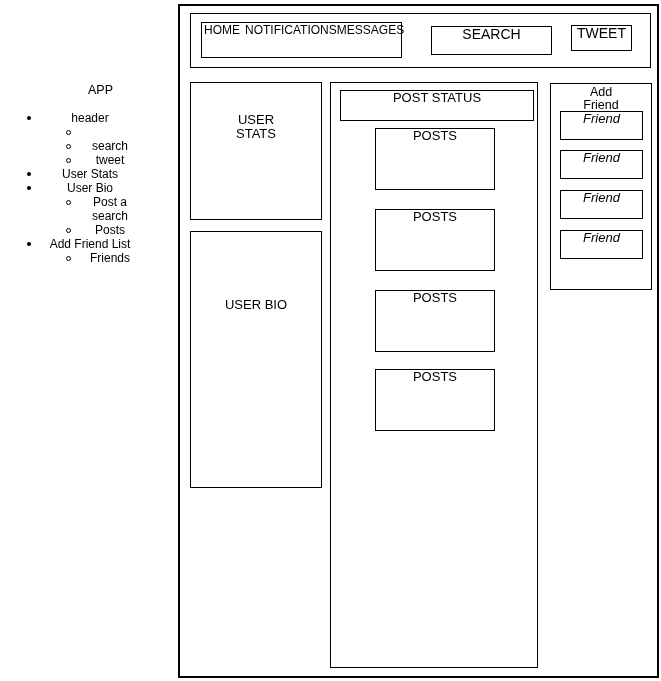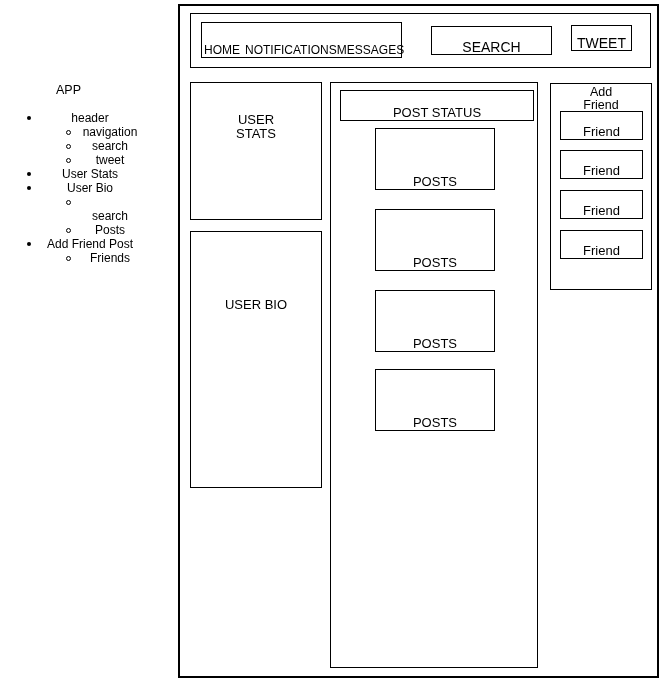--- a/index.html
+++ b/index.html
@@ -4,38 +4,38 @@
 <style>
   html,body{margin:0;padding:0;}
   body{
     width:661px;height:681px;position:relative;background:#ffffff;
     font-family:"Liberation Sans", sans-serif;color:#000;overflow:hidden;
   }
 
   
   #outline-title{
     position:absolute;left:0;top:83px;width:137px;text-align:center;
-    font-size:12.5px;line-height:14px;
+    font-size:12.5px;line-height:14px;padding-left:32px;
   }
   #outline{position:absolute;left:0;top:111px;width:180px;}
   .oline{position:relative;height:14px;padding-left:35px;}
   .o-text{
     position:absolute;top:0;font-size:12px;line-height:14px;
     white-space:nowrap;text-align:center;
   }
   .l1 > .o-text{left:20px;width:140px;}
   .l2 > .o-text{left:40px;width:140px;}
   .mk{position:absolute;border-radius:50%;}
   .mk-disc{left:27px;top:5px;width:4px;height:4px;background:#000;}
   .mk-circle{left:66px;top:4.5px;width:3px;height:3px;border:1.2px solid #000;background:#fff;}
 
   
   .wbox{
     position:absolute;box-sizing:border-box;border:1.5px solid #000;
-    display:flex;align-items:flex-end;justify-content:center;
+    display:flex;align-items:flex-start;justify-content:center;
     font-size:13px;line-height:14px;text-align:center;background:#ffffff;
   }
   #frame{left:178px;top:4px;width:481px;height:674px;border-width:2px;background:transparent;}
   #header-box{left:190px;top:13px;width:461px;height:55px;background:transparent;}
   #nav-box{
     left:201px;top:22px;width:201px;height:36px;
     justify-content:flex-start;padding-left:2px;font-size:12px;
     white-space:nowrap;overflow:visible;
   }
   #nav-box .nav-item{display:inline-block;}
@@ -56,69 +56,69 @@
   #posts-1{top:209px;}
   #posts-2{top:290px;}
   #posts-3{top:369px;}
 
   #friend-list-box{left:550px;top:83px;width:102px;height:207px;background:transparent;}
   #friend-title{
     position:absolute;left:550px;top:86px;width:102px;
     font-size:12.5px;line-height:13px;text-align:center;
   }
   #friend-title .wrap-title{display:block;width:46px;margin:0 auto;}
-  .friend-box{left:560px;width:83px;height:29px;background:transparent;}
+  .friend-box{left:560px;width:83px;height:29px;background:transparent;font-style:italic;}
   #friend-0{top:111px;}
   #friend-1{top:150px;}
   #friend-2{top:190px;}
   #friend-3{top:230px;}
 </style>
 </head>
 <body>
 
 <div id="outline-title">APP</div>
 
 <div id="outline">
   <div class="oline l1">
     <span class="mk mk-disc"></span>
     <span class="o-text">header</span>
   </div>
   <div class="oline l2">
     <span class="mk mk-circle"></span>
-    <span class="o-text">navigation</span>
   </div>
   <div class="oline l2">
     <span class="mk mk-circle"></span>
     <span class="o-text">search</span>
   </div>
   <div class="oline l2">
     <span class="mk mk-circle"></span>
     <span class="o-text">tweet</span>
   </div>
   <div class="oline l1">
     <span class="mk mk-disc"></span>
     <span class="o-text">User Stats</span>
   </div>
   <div class="oline l1">
     <span class="mk mk-disc"></span>
     <span class="o-text">User Bio</span>
   </div>
   <div class="oline l2">
     <span class="mk mk-circle"></span>
+    <span class="o-text">Post a</span>
   </div>
   <div class="oline l2">
     <span class="o-text">search</span>
   </div>
   <div class="oline l2">
     <span class="mk mk-circle"></span>
     <span class="o-text">Posts</span>
   </div>
   <div class="oline l1">
     <span class="mk mk-disc"></span>
-    <span class="o-text">Add Friend Post</span>
+    <span class="o-text">Add Friend List</span>
   </div>
   <div class="oline l2">
     <span class="mk mk-circle"></span>
     <span class="o-text">Friends</span>
   </div>
 </div>
 
 <div id="frame" class="wbox"></div>
 
 <div id="header-box" class="wbox"></div>

